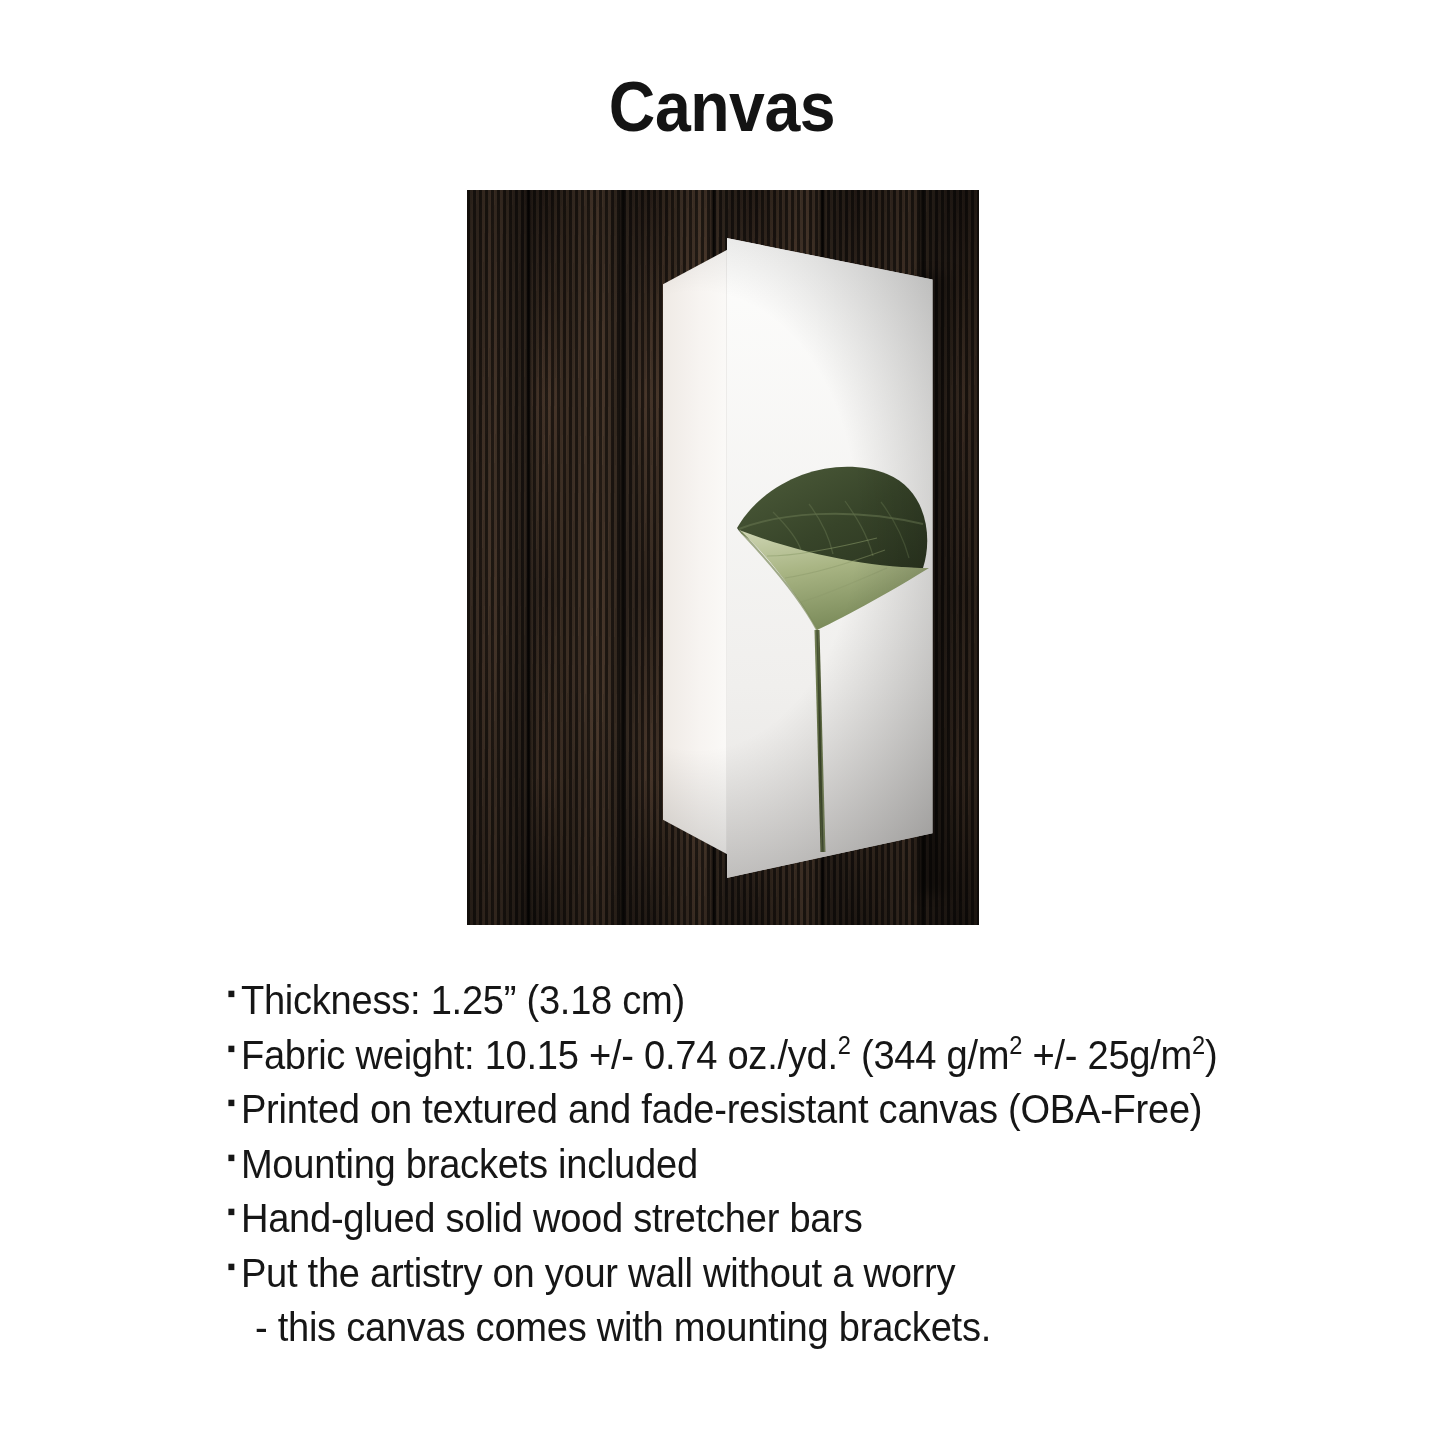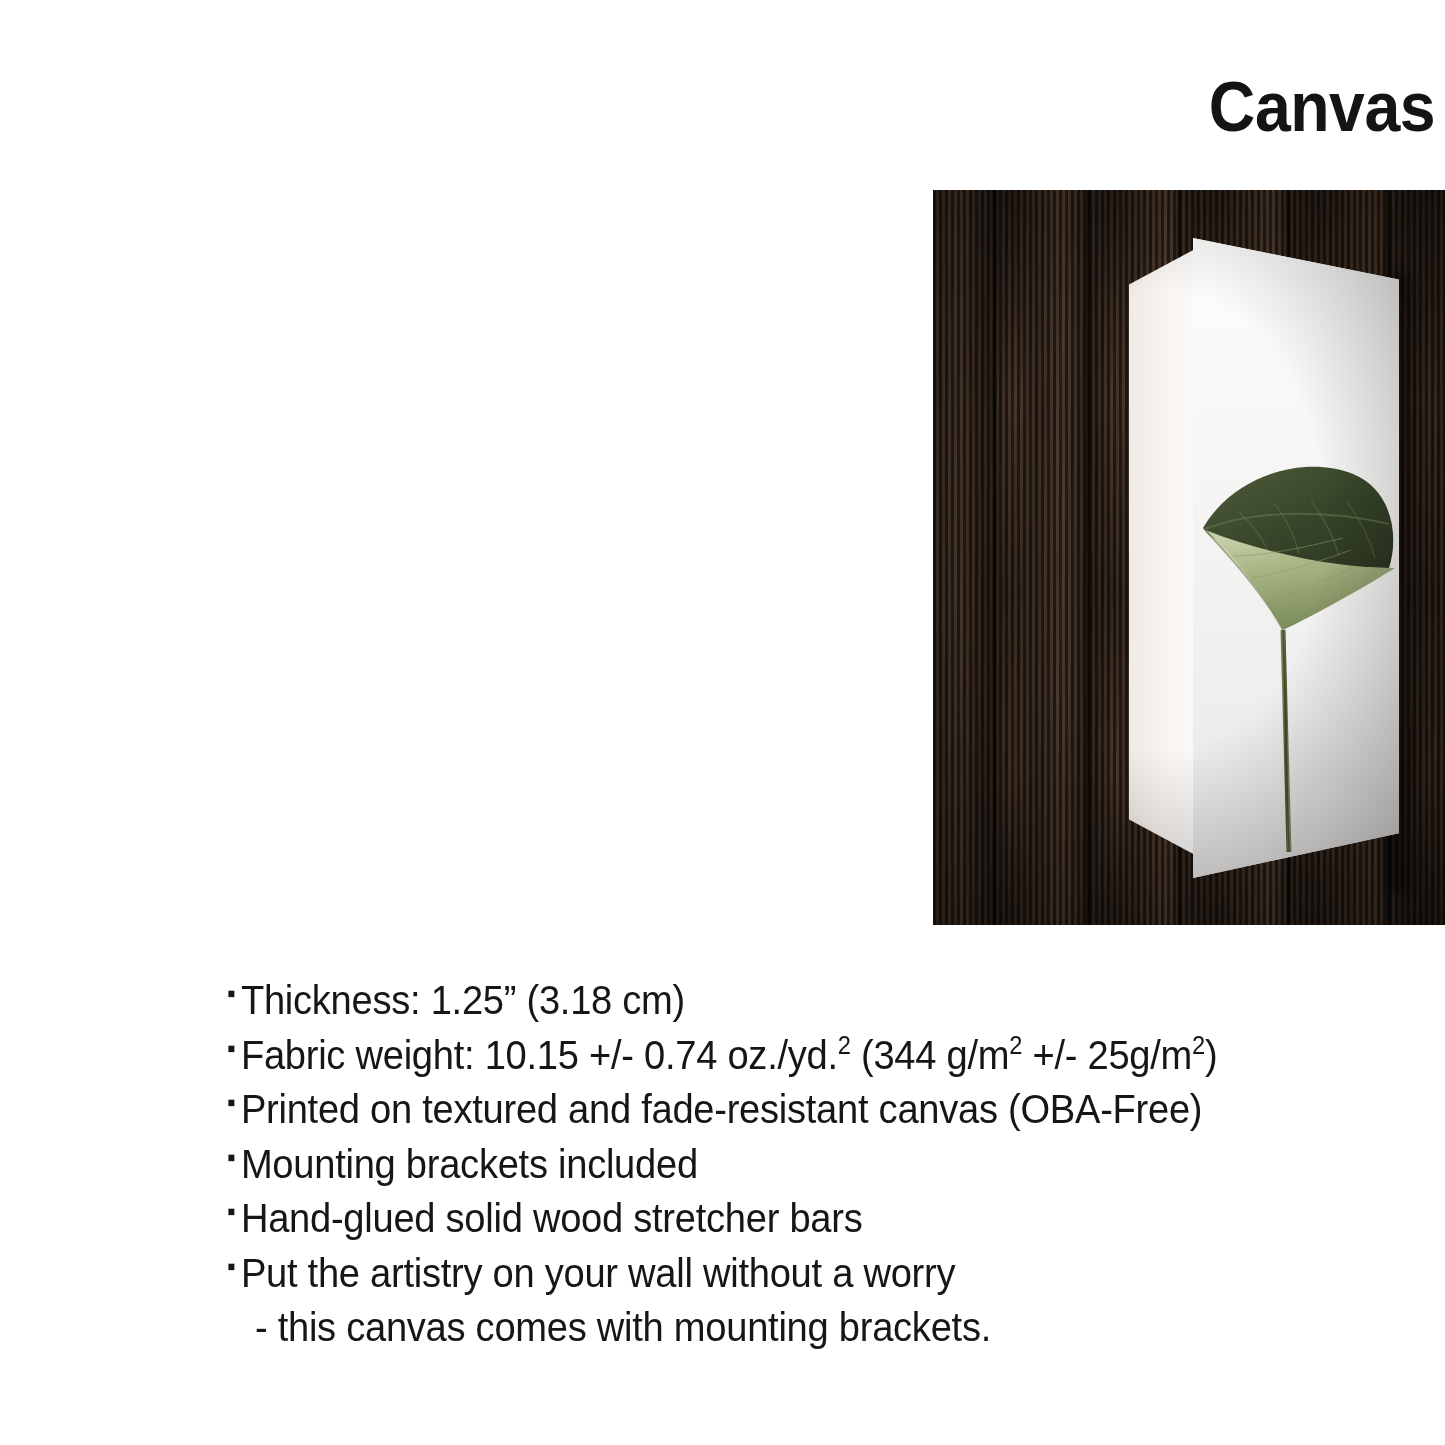--- a/index.html
+++ b/index.html
@@ -14,21 +14,21 @@
     color: #1a1a1a;
     overflow: hidden;
     position: relative;
   }
   .page {
     width: 1445px;
     height: 1445px;
     position: relative;
     display: flex;
     flex-direction: column;
-    align-items: flex-end;
+    align-items: center;
   }
   .title {
     font-family: "Liberation Sans", sans-serif;
     font-size: 70px;
     font-weight: bold;
     letter-spacing: -0.5px;
     color: #141414;
     margin-top: 72px;
     line-height: 1;
     transform: scaleX(0.92);

